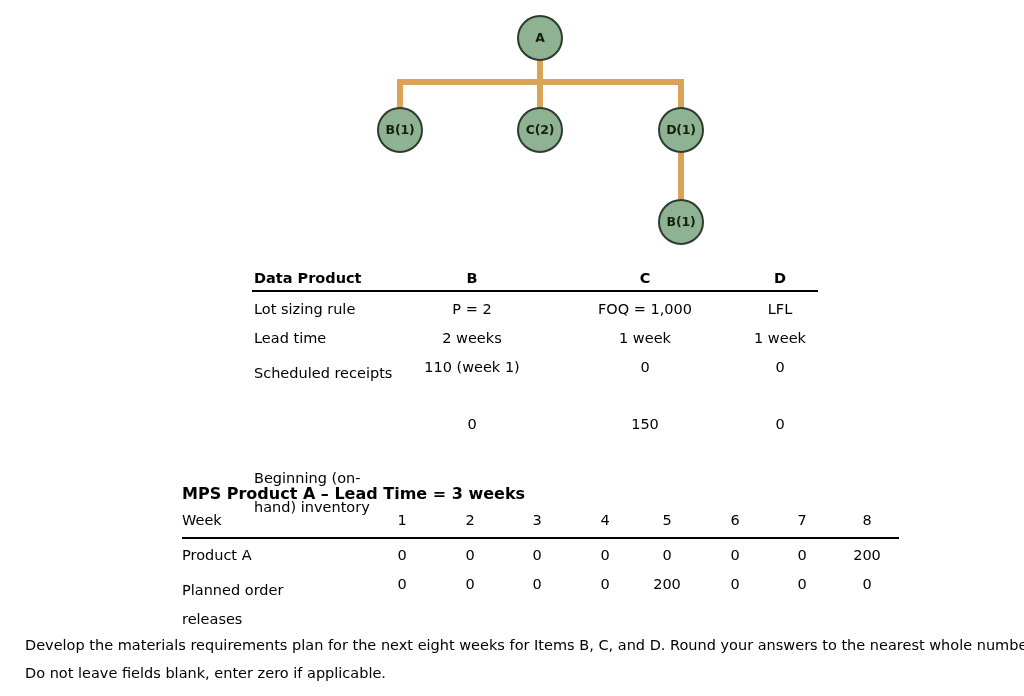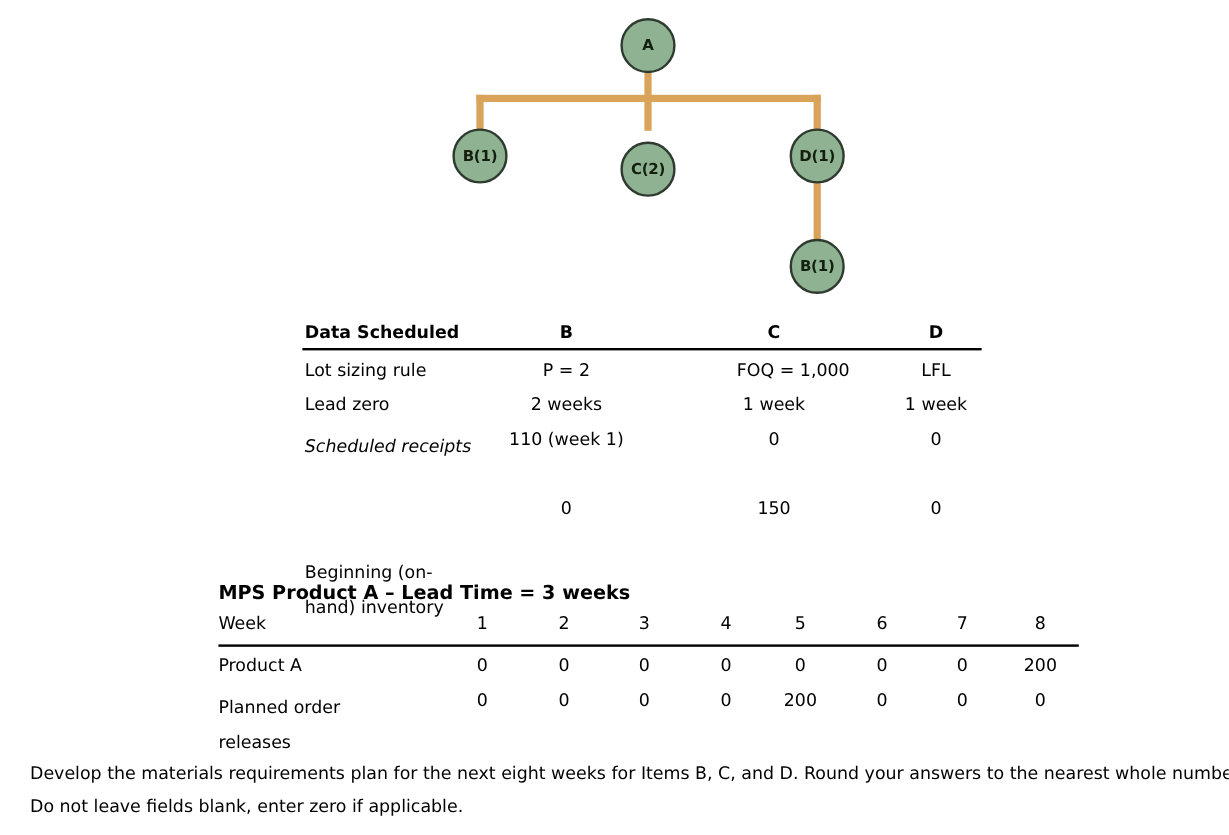--- a/index.html
+++ b/index.html
@@ -108,51 +108,51 @@
   <div class="connector" style="left:537px; top:79px;  width:6px;   height:30px;"></div>
   <div class="connector" style="left:678px; top:79px;  width:6px;   height:30px;"></div>
   <div class="connector" style="left:678px; top:150px; width:6px;   height:53px;"></div>
 
   <div class="bom-node" style="left:517px; top:15px;">
     <span>A</span>
   </div>
   <div class="bom-node" style="left:377px; top:107px;">
     <span>B(1)</span>
   </div>
-  <div class="bom-node" style="left:517px; top:118px;text-align:right;">
+  <div class="bom-node" style="left:517px; top:107px;text-align:right;">
     <span>C(2)</span>
   </div>
   <div class="bom-node" style="left:658px; top:107px;justify-content:center;">
     <span>D(1)</span>
   </div>
   <div class="bom-node" style="left:658px; top:199px;">
     <span>B(1)</span>
   </div>
 </div>
 
 <div class="tbl" id="data-category-table">
 
-  <div class="cell hdr" style="left:254px; top:270px;">Data Scheduled</div>
+  <div class="cell hdr" style="left:254px; top:270px;">Data Product</div>
   <div class="cell hdr ctr" style="left:472px; top:270px;">B</div>
   <div class="cell hdr ctr" style="left:645px; top:270px;">C</div>
   <div class="cell hdr ctr" style="left:780px; top:270px;">D</div>
 
   <div class="rule" style="left:252px; top:290px; width:566px;"></div>
 
   <div class="cell" style="left:254px; top:301px;">Lot sizing rule</div>
   <div class="cell ctr" style="left:472px; top:301px;">P = 2</div>
-  <div class="cell ctr" style="left:645px; top:301px;margin-left:16px;">FOQ = 1,000</div>
+  <div class="cell ctr" style="left:645px; top:301px;">FOQ = 1,000</div>
   <div class="cell ctr" style="left:780px; top:301px;">LFL</div>
 
-  <div class="cell" style="left:254px; top:330px;">Lead zero</div>
+  <div class="cell" style="left:254px; top:330px;">Lead time</div>
   <div class="cell ctr" style="left:472px; top:330px;">2 weeks</div>
   <div class="cell ctr" style="left:645px; top:330px;">1 week</div>
   <div class="cell ctr" style="left:780px; top:330px;">1 week</div>
 
-  <div class="cell" style="left:254px; top:359px; white-space:normal; width:150px; line-height:29px;font-style:italic;">Scheduled receipts</div>
+  <div class="cell" style="left:254px; top:359px; white-space:normal; width:150px; line-height:29px;">Scheduled receipts</div>
   <div class="cell ctr" style="left:472px; top:359px;">110 (week 1)</div>
   <div class="cell ctr" style="left:645px; top:359px;">0</div>
   <div class="cell ctr" style="left:780px; top:359px;">0</div>
 
   <div class="cell" style="left:254px; top:416px; white-space:normal; width:130px; line-height:29px;margin-top:48px;">Beginning (on-hand) inventory</div>
   <div class="cell ctr" style="left:472px; top:416px;">0</div>
   <div class="cell ctr" style="left:645px; top:416px;">150</div>
   <div class="cell ctr" style="left:780px; top:416px;">0</div>
 </div>
 

